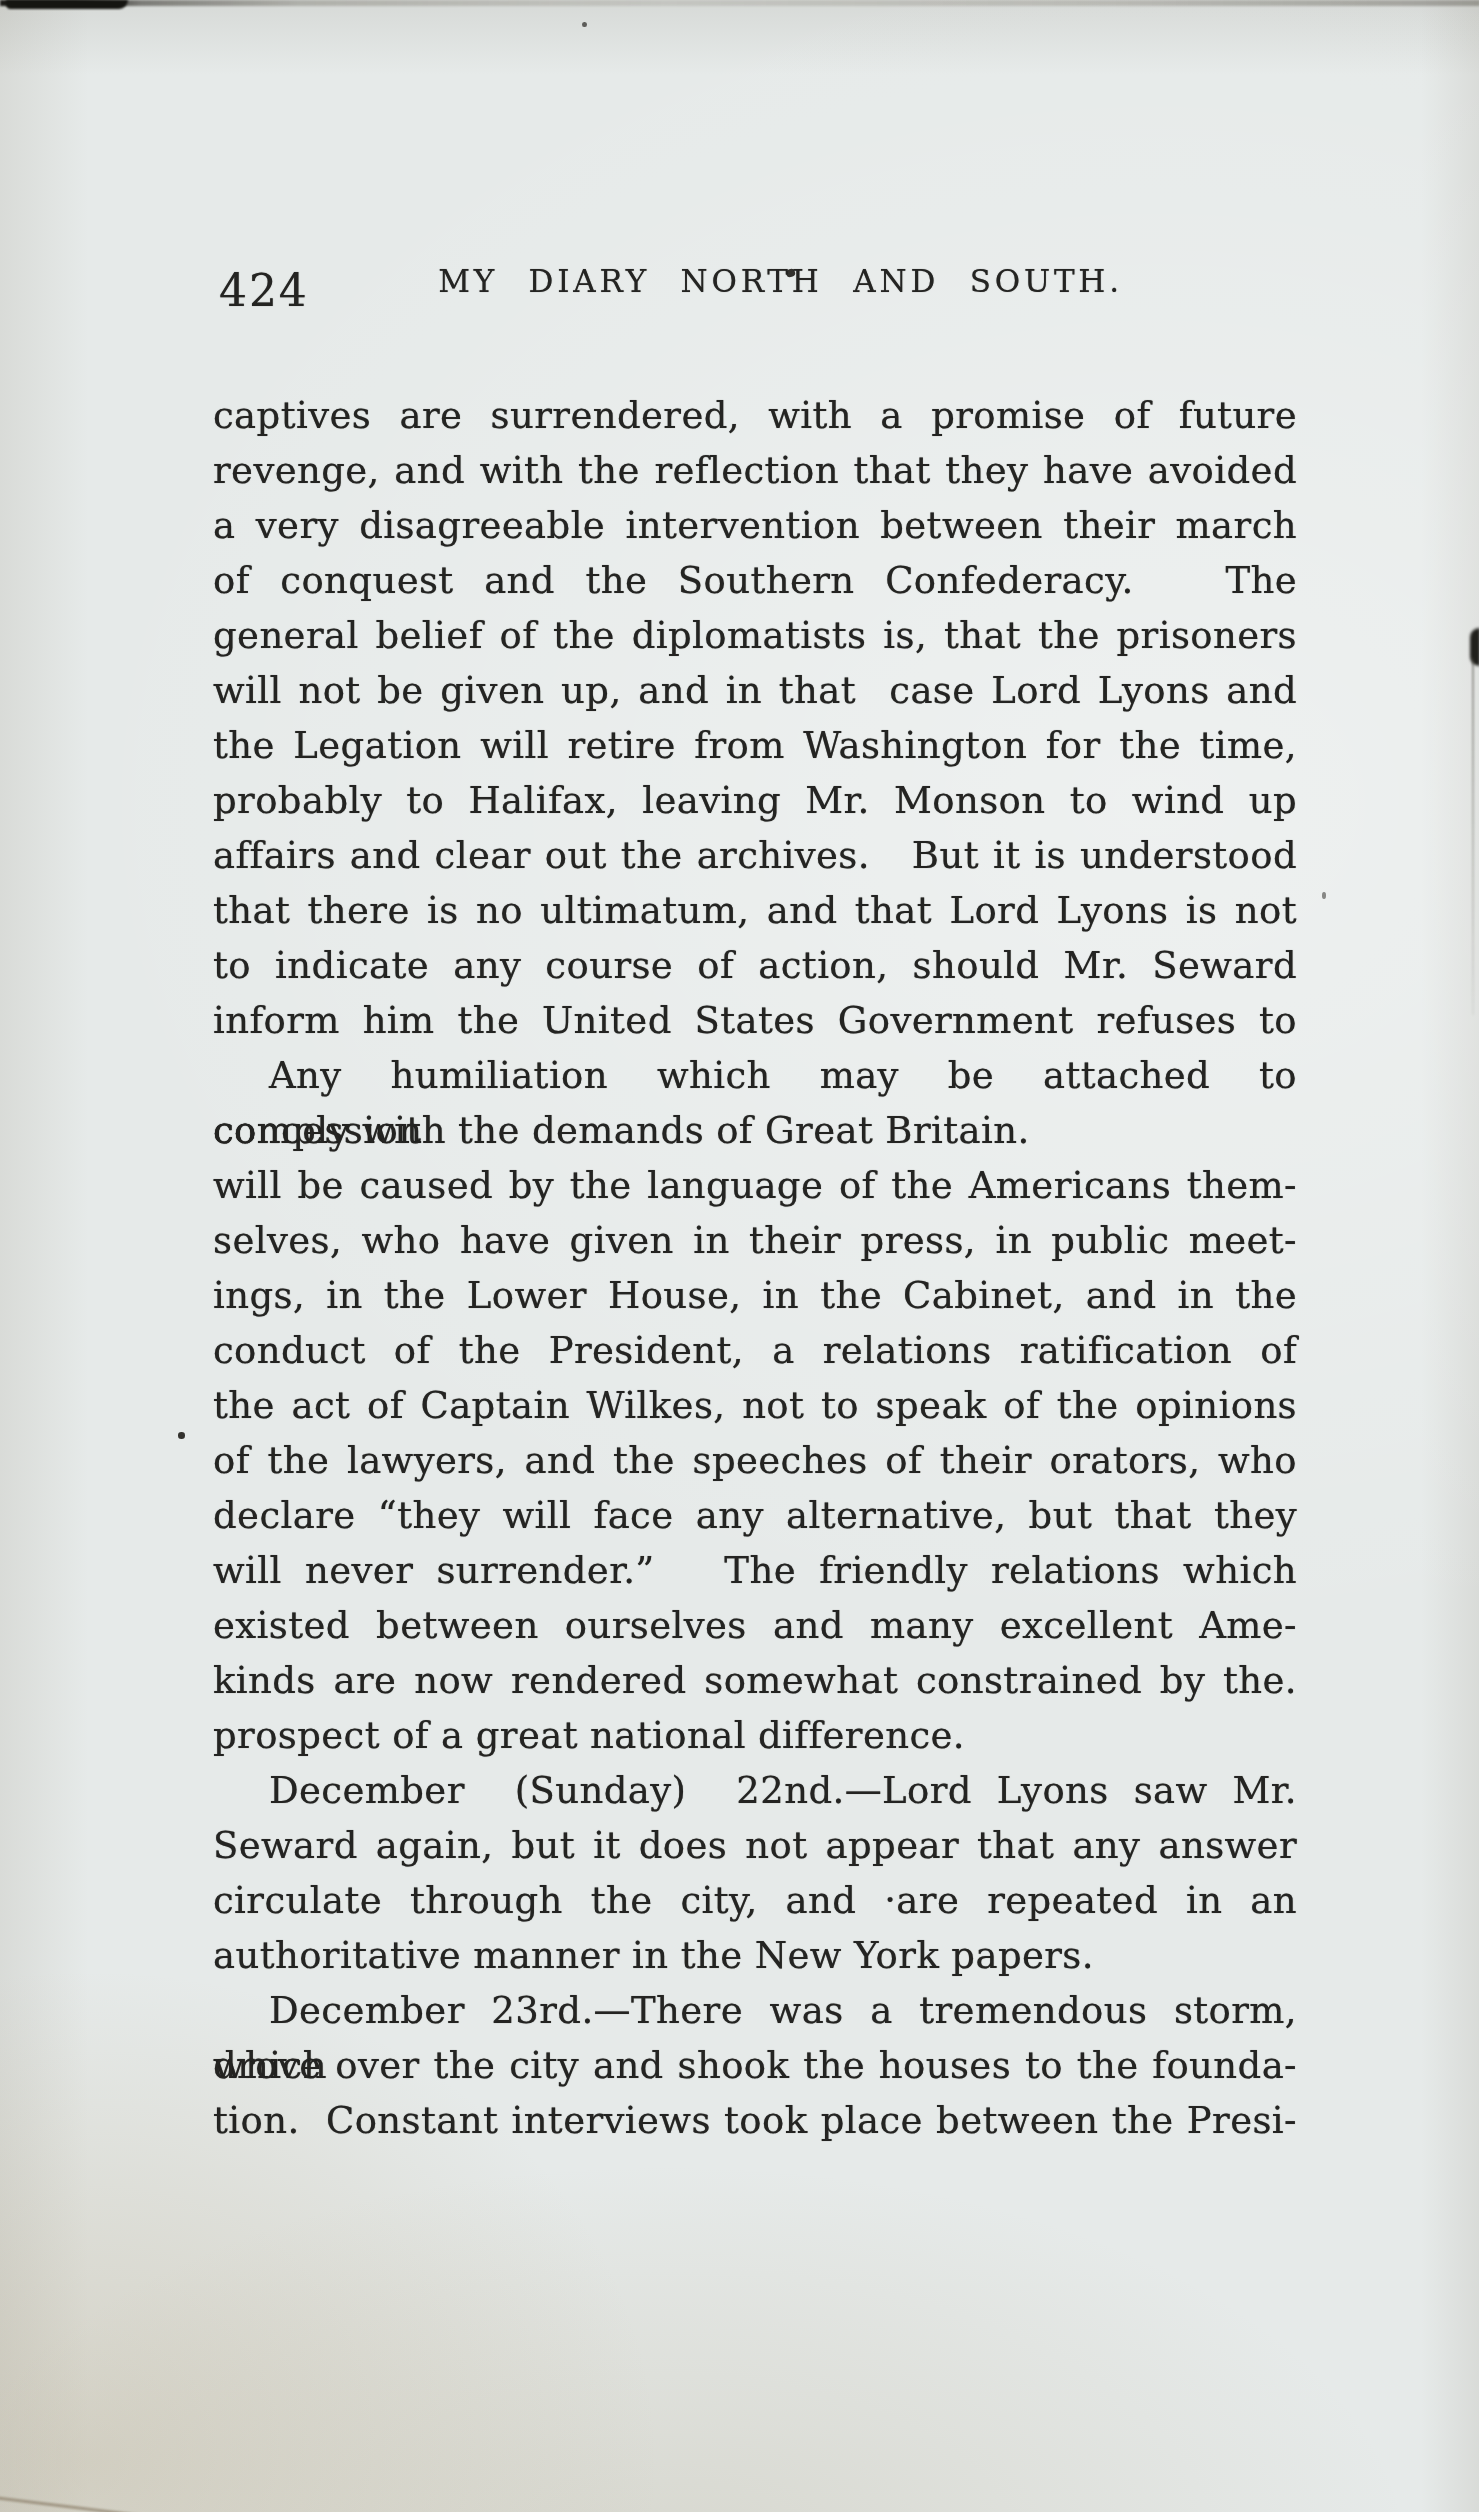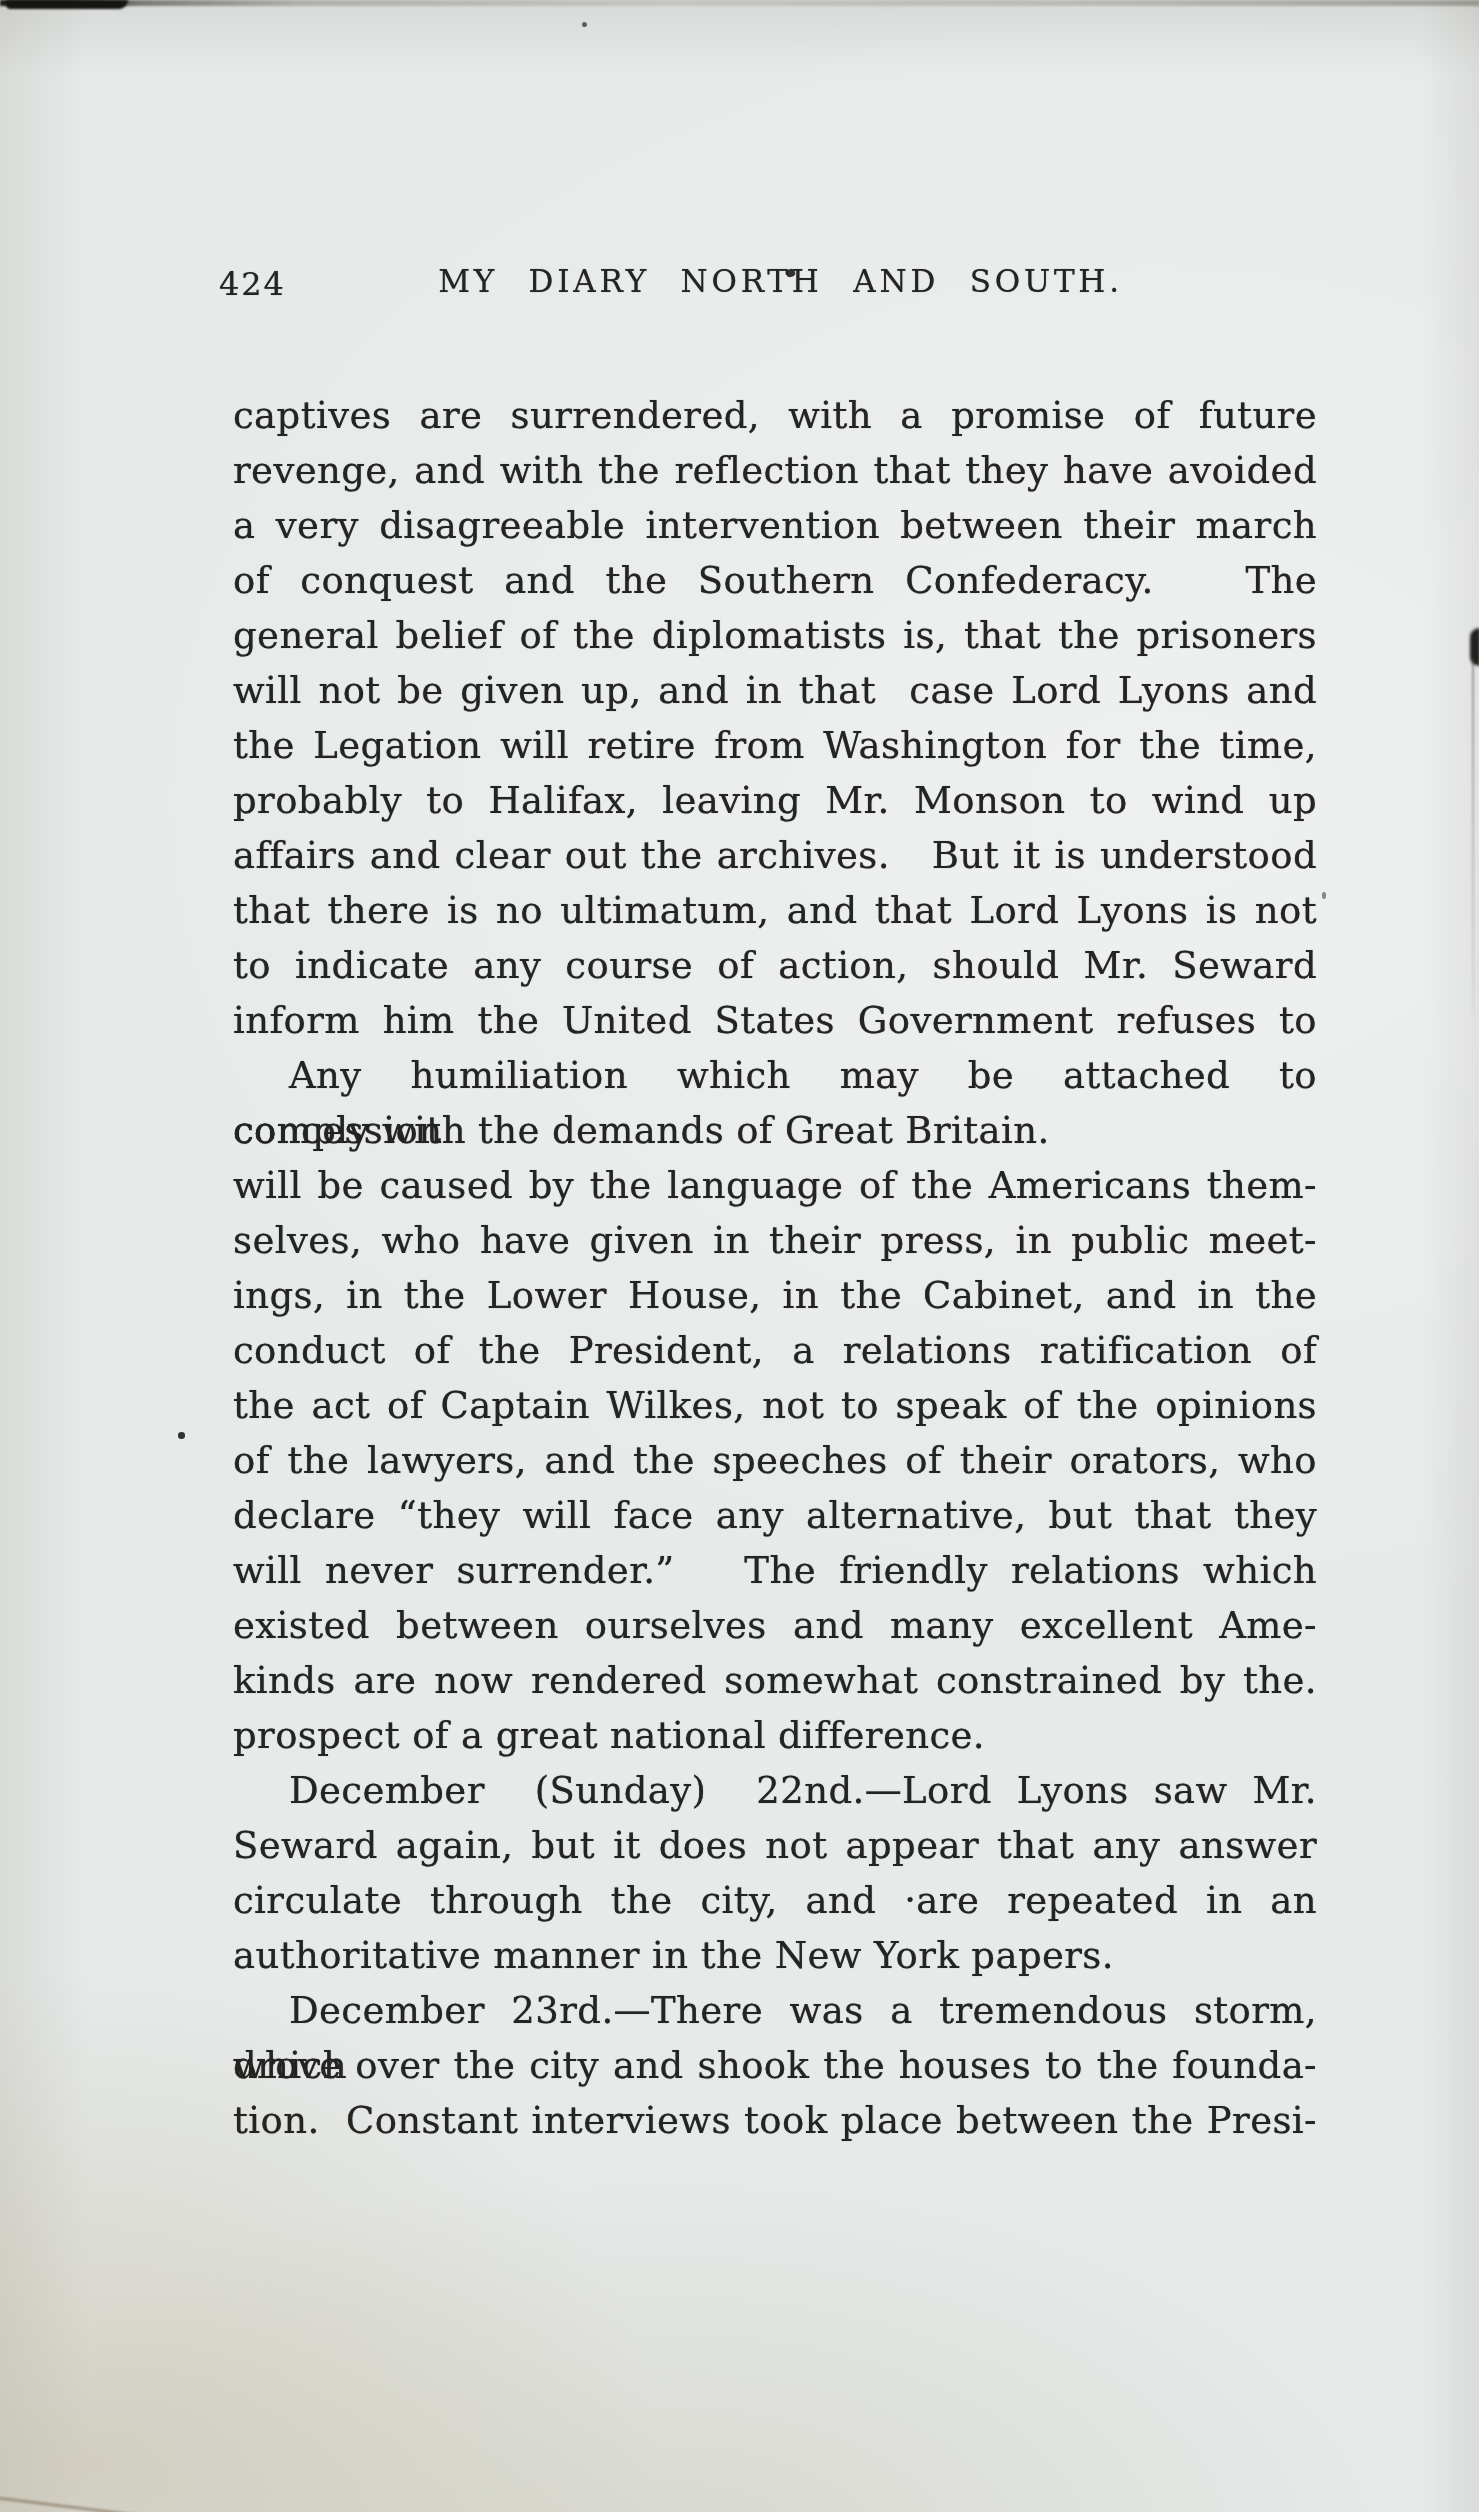--- a/index.html
+++ b/index.html
@@ -54,33 +54,33 @@
   .speck.s3 { left: 582px; top: 21.6px; width: 4.7px; height: 5.6px; opacity: 0.75; }
   .speck.s4 { left: 1322px; top: 892px; width: 3.8px; height: 6.6px; opacity: 0.55; }
 
   
   .running-header {
     position: absolute; left: 219px; top: 263px; width: 1084px; height: 41px;
     text-align: center;
   }
   .page-number {
     position: absolute; left: 0; top: 1.9px;
-    font-size: 32px; letter-spacing: 1.9px;
+    font-size: 44px; letter-spacing: 1.9px;
     text-shadow: 0 0 0.9px rgba(25,25,22,0.6);
   }
   .running-title {
     display: inline-block;
     font-size: 31px; letter-spacing: 3.8px; word-spacing: 17px;
     text-shadow: 0 0 0.9px rgba(25,25,22,0.6);
     margin-left: 39px;
   }
 
   
   .page-body {
-    position: absolute; left: 233px; top: 388px; width: 1084px;
+    position: absolute; left: 213px; top: 388px; width: 1084px;
   }
   .line {
     font-size: 37px; line-height: 55px; height: 55px;
     letter-spacing: 0.4px;
     text-align: justify; text-align-last: justify;
     text-shadow: 0 0 0.9px rgba(25,25,22,0.55);
     -webkit-text-stroke: 0.2px rgba(30,30,28,0.5);
     white-space: normal; overflow: visible;
   }
   .line.indent { text-indent: 56px; }

